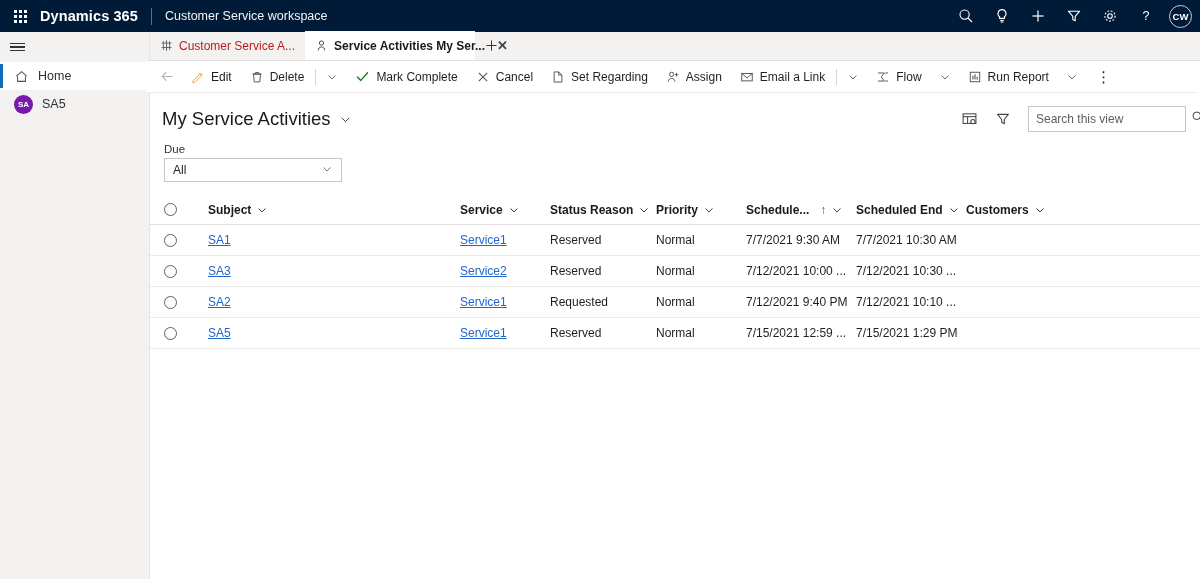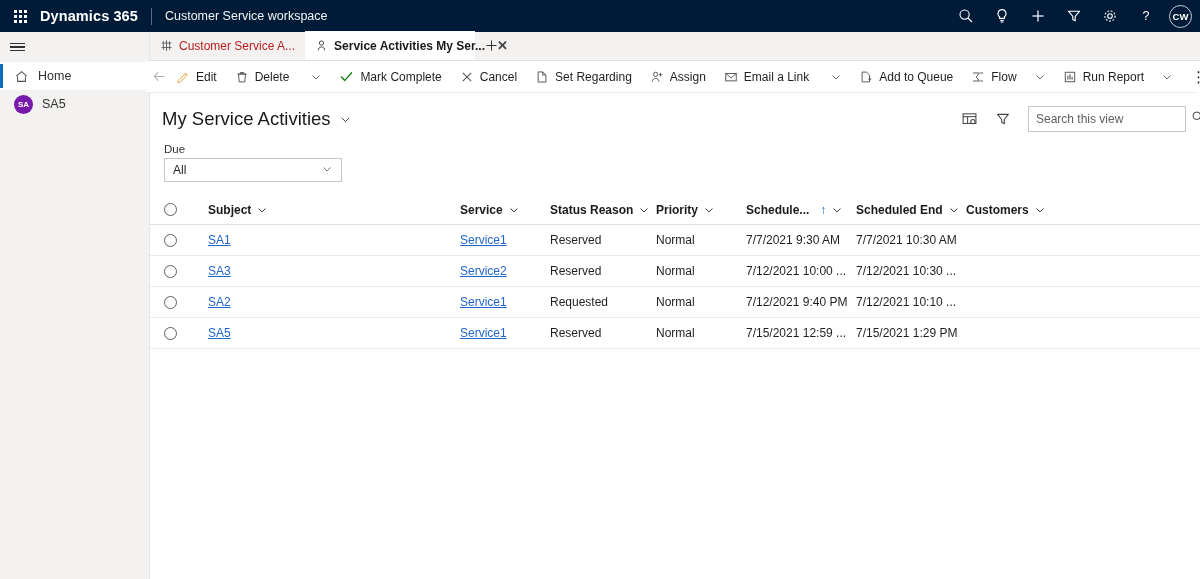--- a/index.html
+++ b/index.html
@@ -341,30 +341,20 @@
   </div>
 
   <div class="cmd-sep"></div>
 
   <div class="cmd cmd-chev">
     <svg width="12" height="12" viewBox="0 0 16 16">
         <polyline points="3.4,6 8,10.6 12.6,6" fill="none" stroke="#555" stroke-width="1.2"></polyline>
       </svg>
   </div>
 
-  <div class="cmd">
-    <span class="ci">
-      <svg width="14" height="14" viewBox="0 0 16 16">
-          <path d="M3.6 2.4h5l3.4 3.4v7.8H3.6z" fill="none" stroke="#555" stroke-width="1.1" stroke-linejoin="round"></path>
-          <line x1="10.6" y1="10.4" x2="14" y2="10.4" stroke="#555" stroke-width="1.1"></line>
-          <line x1="12.3" y1="8.7" x2="12.3" y2="12.1" stroke="#555" stroke-width="1.1"></line>
-        </svg>
-    </span>
-    <span>Add to Queue</span>
-  </div>
 
   <div class="cmd">
     <span class="ci">
       <svg width="14" height="14" viewBox="0 0 16 16">
           <path d="M2.4 3.4h7.2L6 8l3.6 4.6H2.4" fill="none" stroke="#555" stroke-width="1.1" stroke-linejoin="round"></path>
           <line x1="10.6" y1="3.4" x2="13.8" y2="3.4" stroke="#555" stroke-width="1.1"></line>
           <line x1="10.6" y1="12.6" x2="13.8" y2="12.6" stroke="#555" stroke-width="1.1"></line>
         </svg>
     </span>
     <span>Flow</span>

